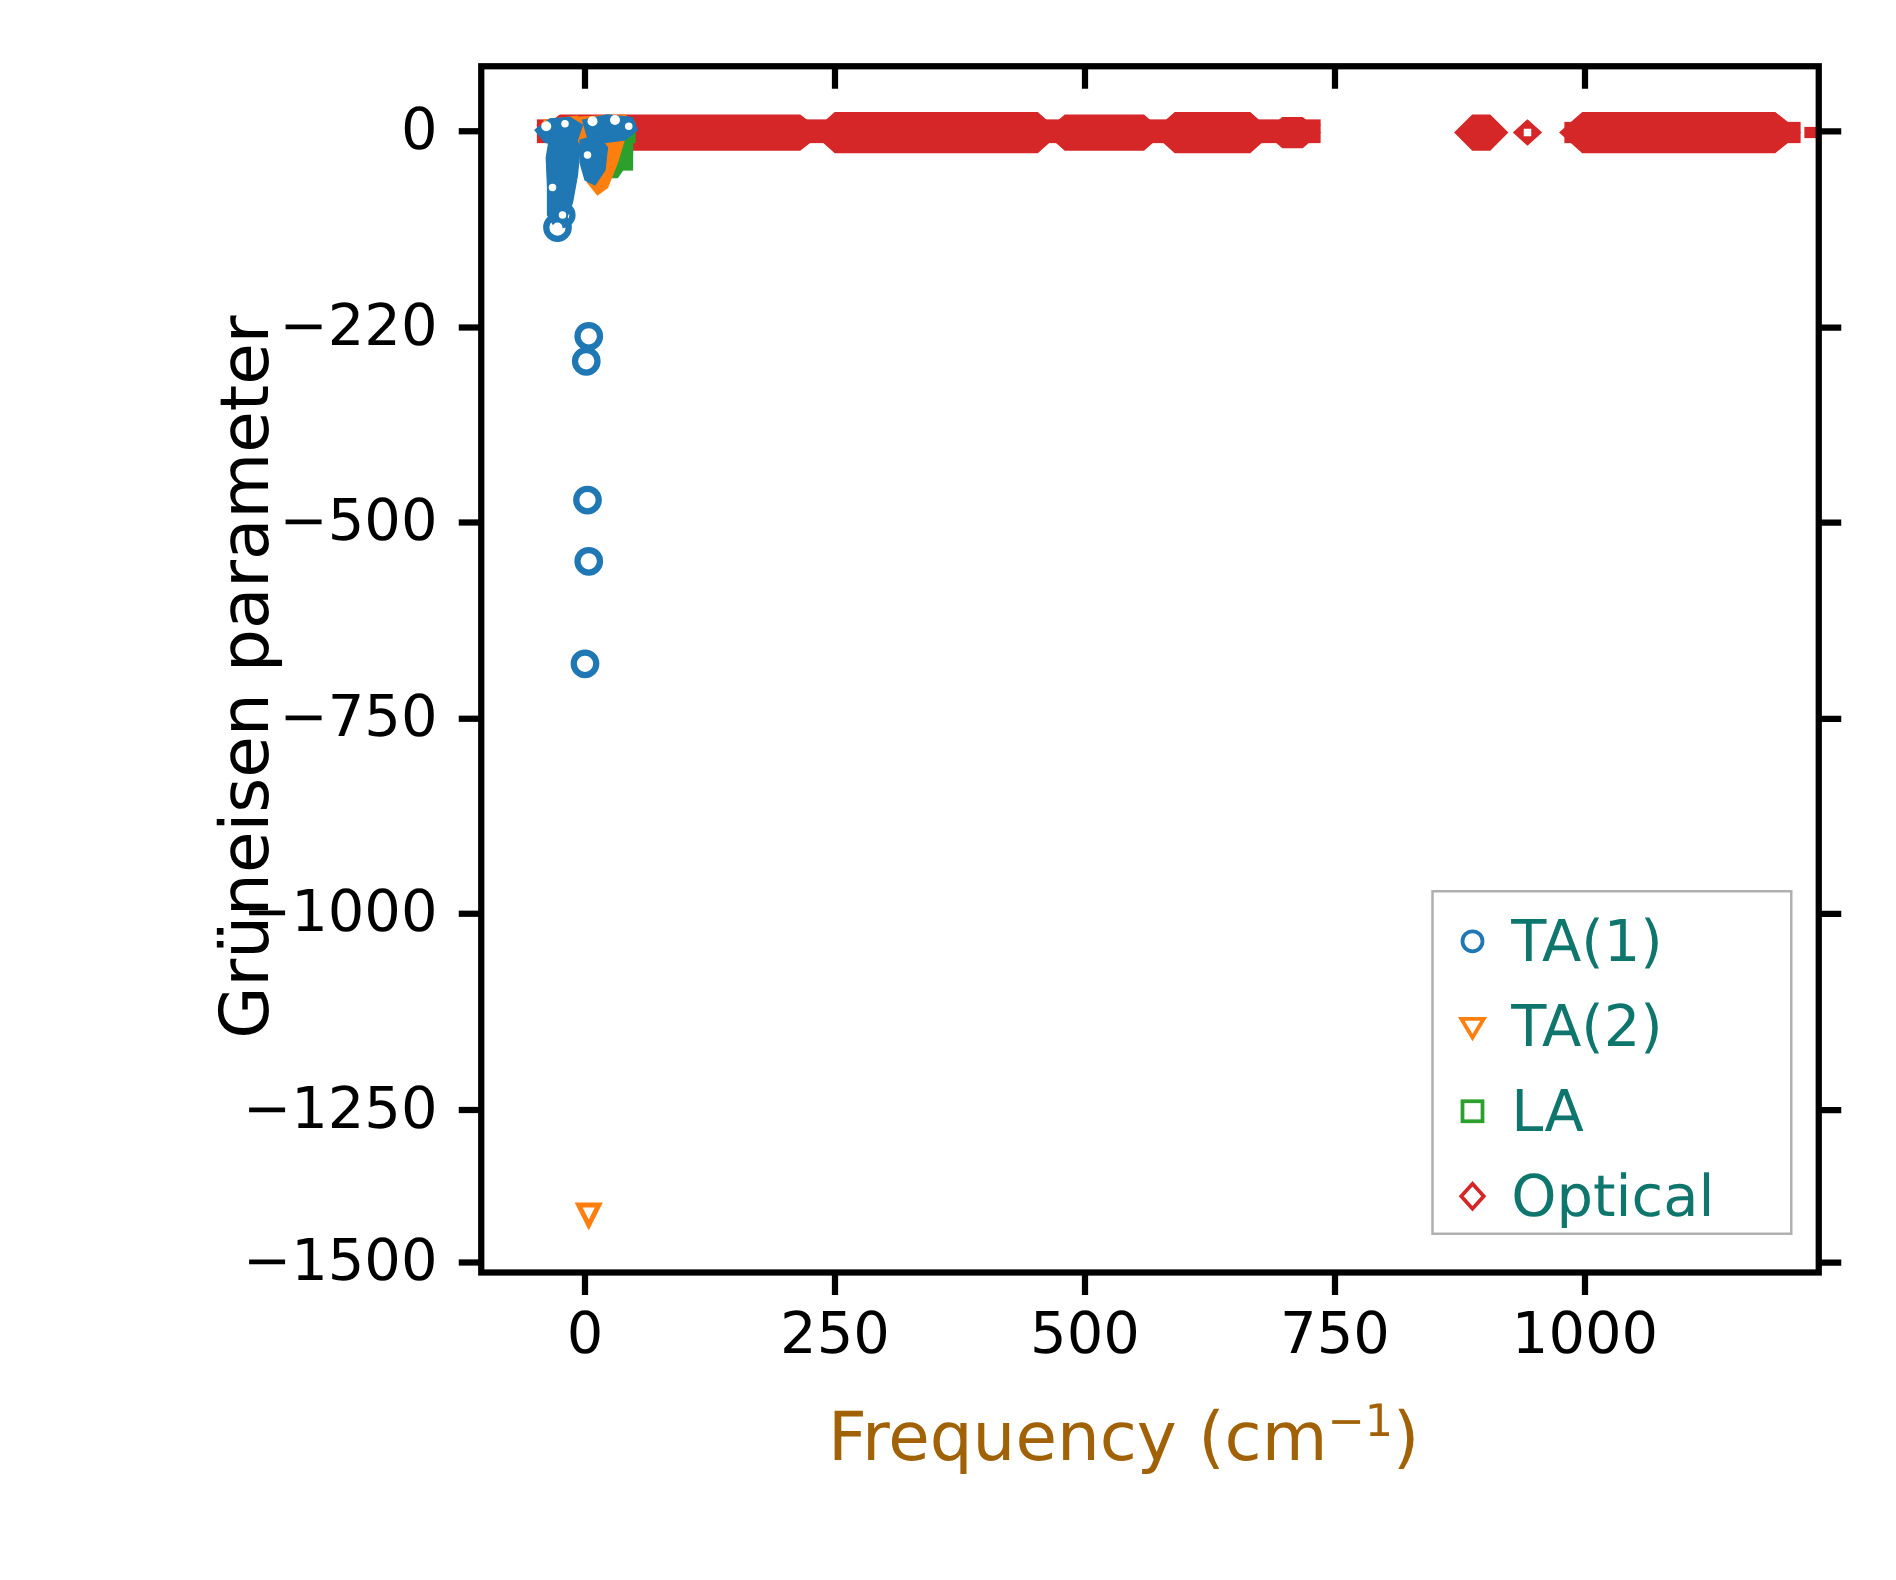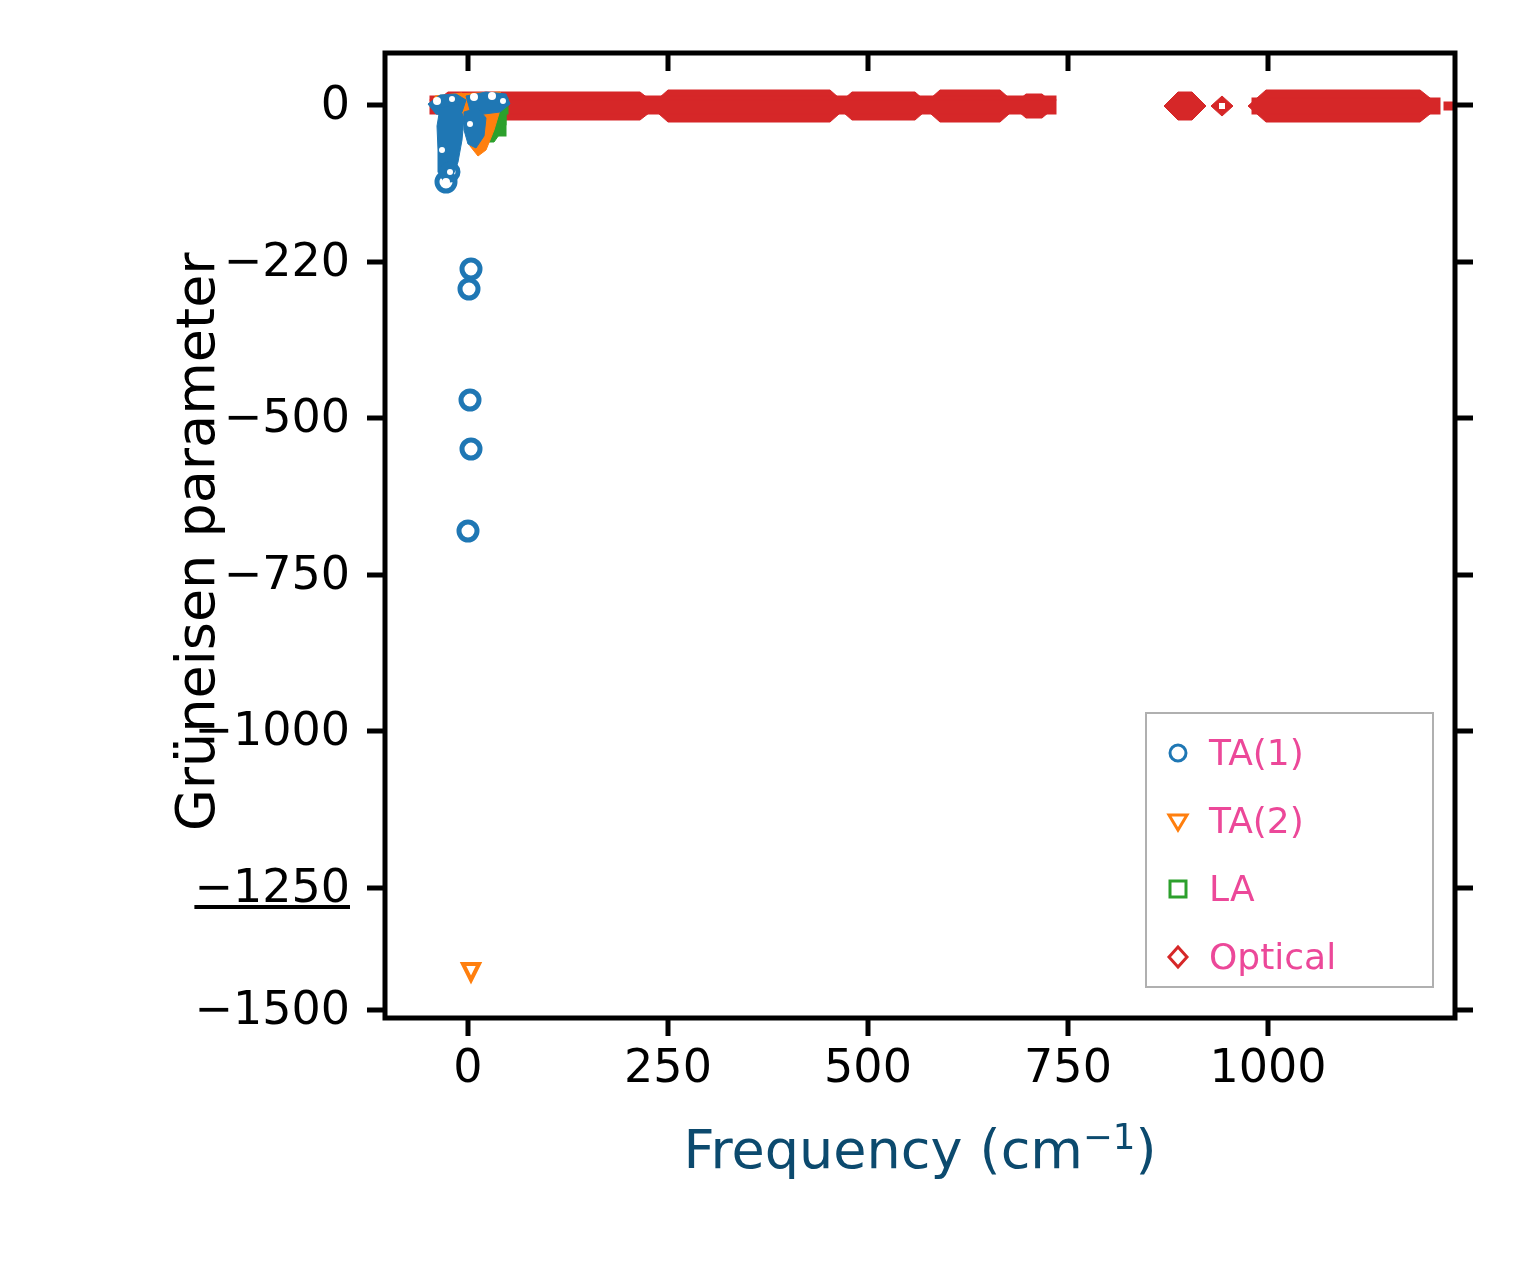--- a/index.html
+++ b/index.html
@@ -39,26 +39,26 @@
     position: absolute;
     text-align: center;
     font-size: 46px;
     color: #000000;
     font-family: "DejaVu Sans", sans-serif;
     white-space: nowrap;
     line-height: 1;
   }
   #xlabel {
     position: absolute;
-    left: 385px;
+    left: 364px;
     top: 1120px;
     width: 1070px;
     text-align: center;
     font-size: 54px;
-    color: #0c4a6e;
+    color: #a16207;
     font-family: "DejaVu Sans", sans-serif;
     line-height: 1.1;
   }
   #ylabel {
     position: absolute;
     left: -284px;
     top: 512px;
     width: 960px;
     text-align: center;
     font-size: 54px;
@@ -92,22 +92,22 @@
     align-items: center;
   }
   .legend-marker {
     width: 62px;
     display: flex;
     align-items: center;
     justify-content: center;
     flex: 0 0 62px;
   }
   .legend-text {
-    font-size: 36px;
-    color: #ec4899;
+    font-size: 46px;
+    color: #0f766e;
     font-family: "DejaVu Sans", sans-serif;
     white-space: nowrap;
     line-height: 1;
   }
 </style>
 </head>
 <body>
 
 <div id="figure">
 
@@ -241,21 +241,21 @@
       <line x1="1455" y1="888" x2="1473" y2="888"></line>
       <line x1="1455" y1="1010" x2="1473" y2="1010"></line>
     </g>
   </svg>
 
   <div class="tick-label-y" style="left:60px; top:80px; width:290px;">0</div>
   <div class="tick-label-y" style="left:60px; top:237px; width:290px;">−220</div>
   <div class="tick-label-y" style="left:60px; top:393px; width:290px;">−500</div>
   <div class="tick-label-y" style="left:60px; top:550px; width:290px;">−750</div>
   <div class="tick-label-y" style="left:60px; top:706px; width:290px;">−1000</div>
-  <div class="tick-label-y" style="left:60px; top:863px; width:290px;text-decoration:underline;">−1250</div>
+  <div class="tick-label-y" style="left:60px; top:863px; width:290px;">−1250</div>
   <div class="tick-label-y" style="left:60px; top:985px; width:290px;">−1500</div>
 
   <div class="tick-label-x" style="left:368px; top:1043px; width:200px;">0</div>
   <div class="tick-label-x" style="left:568px; top:1043px; width:200px;">250</div>
   <div class="tick-label-x" style="left:768px; top:1043px; width:200px;">500</div>
   <div class="tick-label-x" style="left:968px; top:1043px; width:200px;">750</div>
   <div class="tick-label-x" style="left:1168px; top:1043px; width:200px;">1000</div>
 
   <div id="xlabel"><span>Frequency (cm</span><sup class="expo">−1</sup><span>)</span></div>
 

